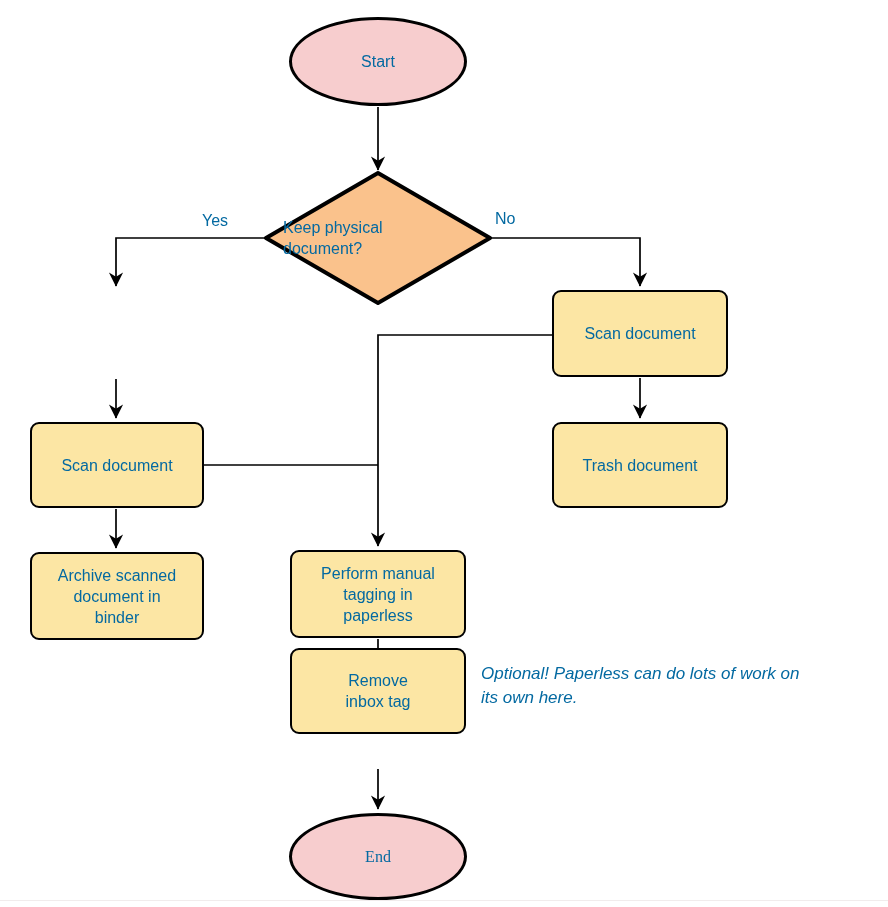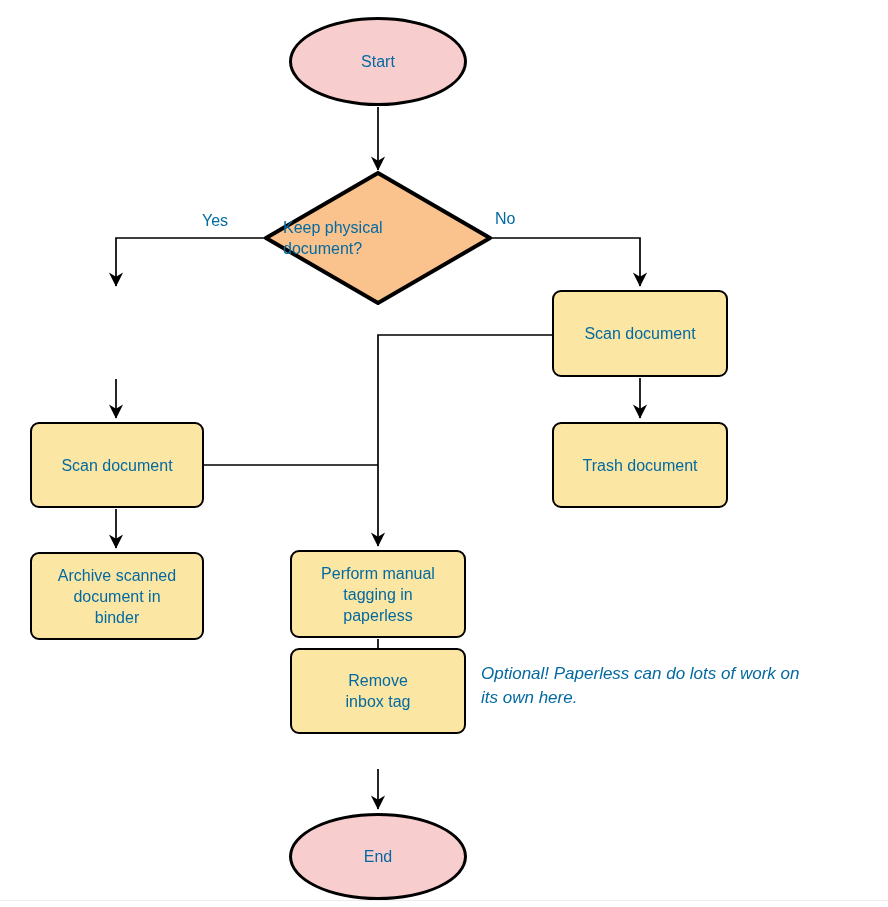--- a/index.html
+++ b/index.html
@@ -75,21 +75,21 @@
   }
   
   .n-start    { left: 289px; top: 17px;  width: 178px; height: 89px; }
   .n-writeasn { left: 30px;  top: 290px; width: 174px; height: 88px; }
   .n-scanL    { left: 30px;  top: 422px; width: 174px; height: 86px; }
   .n-archive  { left: 30px;  top: 552px; width: 174px; height: 88px; }
   .n-scanR    { left: 552px; top: 290px; width: 176px; height: 87px; }
   .n-trash    { left: 552px; top: 422px; width: 176px; height: 86px; }
   .n-perform  { left: 290px; top: 550px; width: 176px; height: 88px; }
   .n-remove   { left: 290px; top: 648px; width: 176px; height: 86px; }
-  .n-end      { left: 289px; top: 813px; width: 178px; height: 87px; }
+  .n-end      { left: 289px; top: 813px; width: 178px; height: 87px; font-family: Liberation Serif, serif; }
   .decision-label { left: 283px; top: 217px; width: 190px; }
   .lbl-yes { left: 202px; top: 211px; width: 52px; }
   .lbl-no  { left: 495px; top: 209px; width: 52px; }
   .annotation { left: 481px; top: 626px; width: 400px; margin-top: 36px; }
 </style>
 </head>
 <body>
 
 <div class="canvas">
 

